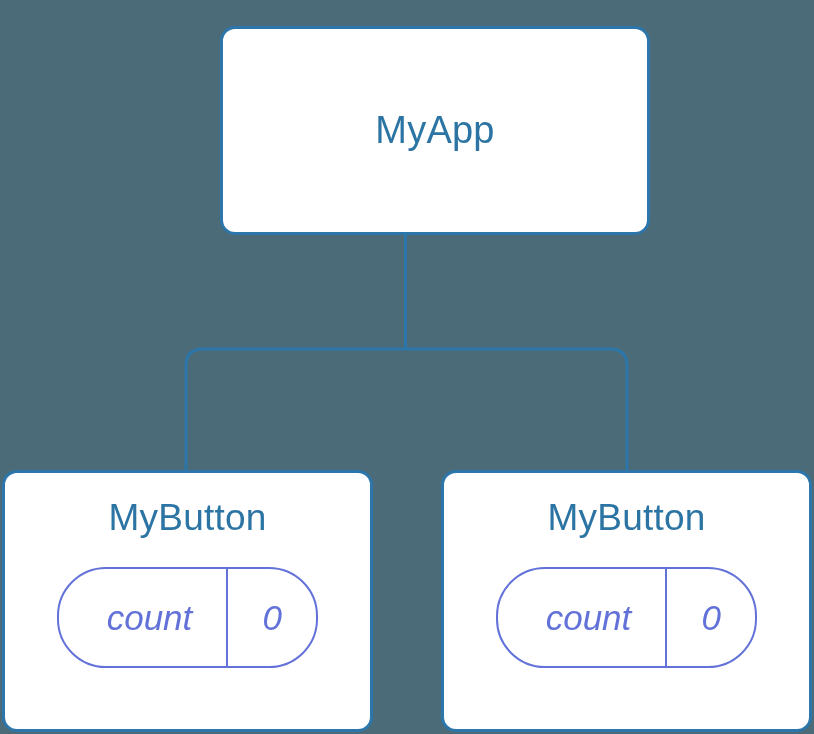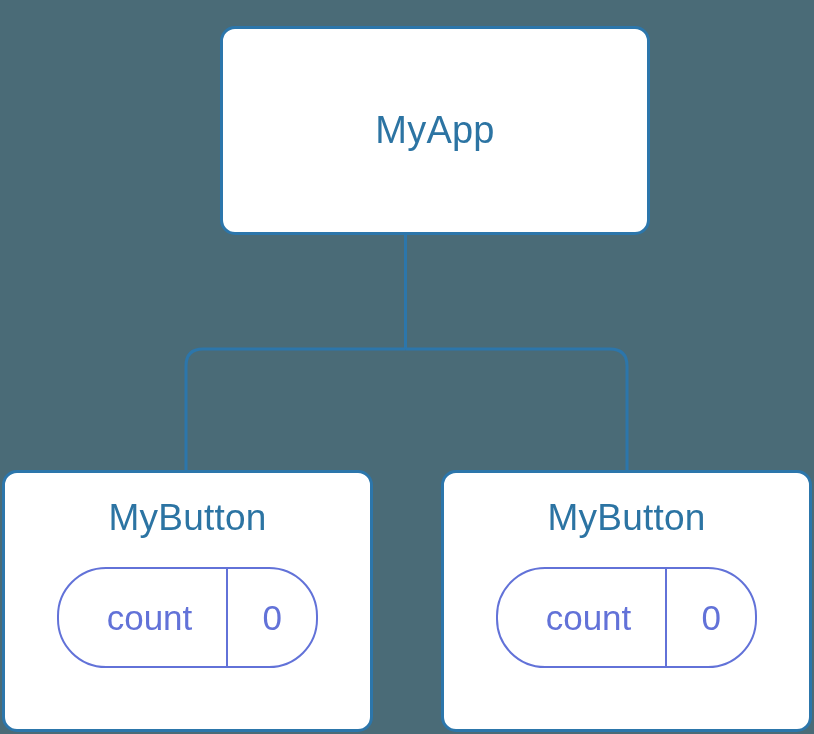--- a/index.html
+++ b/index.html
@@ -77,20 +77,21 @@
   
   .prop-pill {
     margin-top: 28px;
     display: flex;
     align-items: stretch;
     height: 97px;
     border: 2px solid #6272d8;
     border-radius: 49px;
     overflow: hidden;
     background: #ffffff;
+    font-style: italic;
   }
   .prop-key,
   .prop-value {
     display: flex;
     align-items: center;
     justify-content: center;
     color: #6272d8;
     font-size: 35px;
     white-space: nowrap;
   }

